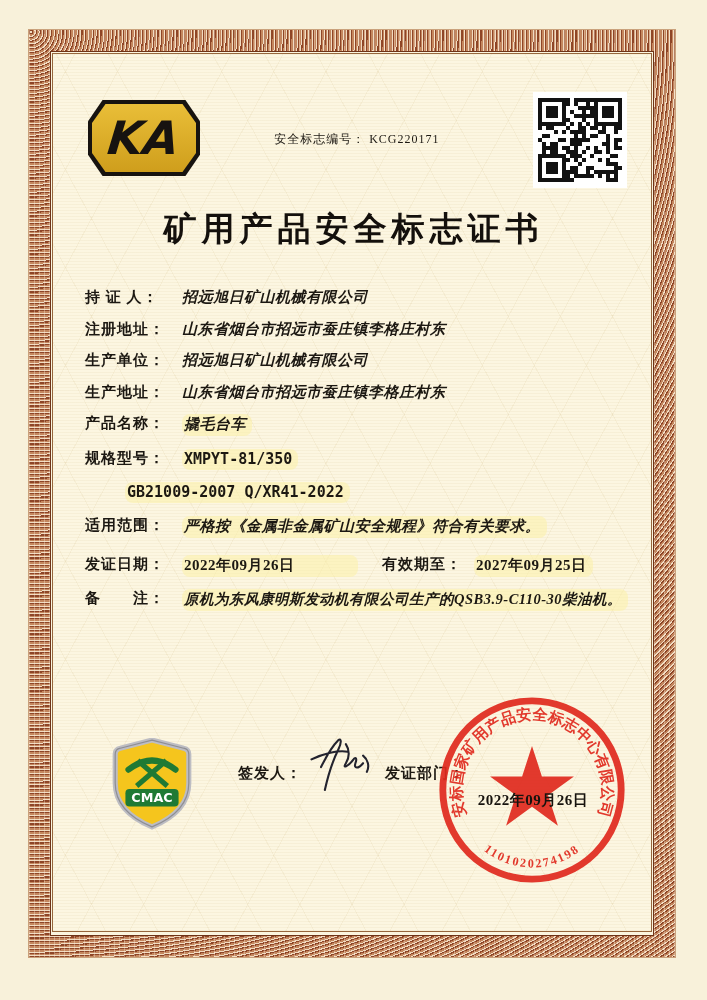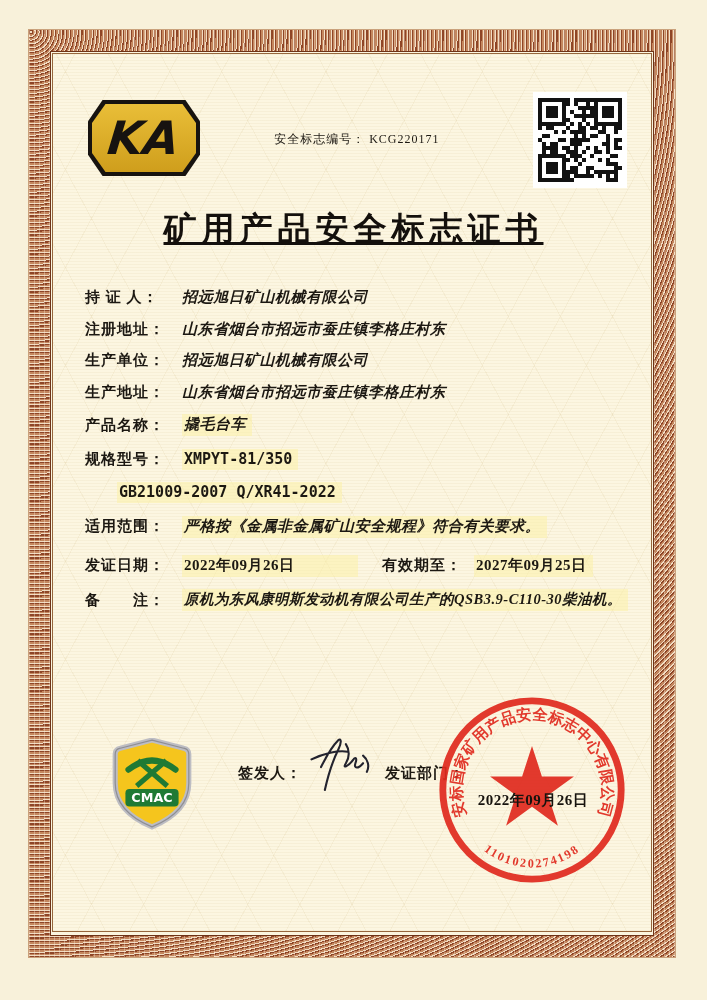--- a/index.html
+++ b/index.html
@@ -46,30 +46,30 @@
   
   .cert-no{position:absolute;left:50%;top:131px;transform:translateX(-48%);
       white-space:nowrap;font-size:12px;letter-spacing:1px;}
   
   .qr{position:absolute;left:533px;top:92px;width:94px;height:96px;background:#fff;
       display:flex;align-items:center;justify-content:center;}
   #qr-grid{display:grid;grid-template-columns:repeat(21,4px);grid-auto-rows:4px;}
   #qr-grid .on{background:#121212;}
   
   .title{position:absolute;left:0;right:0;top:207px;text-align:center;
-      font-size:33px;font-weight:bold;letter-spacing:5px;color:#14100c;text-decoration:underline;}
+      font-size:33px;font-weight:bold;letter-spacing:5px;color:#14100c;}
   
   .fields{position:absolute;left:85px;top:288px;right:58px;font-size:15px;}
-  .row{display:flex;align-items:center;margin-bottom:12.5px;white-space:nowrap;}
+  .row{display:flex;align-items:flex-start;margin-bottom:12.5px;white-space:nowrap;}
   .row .lab{font-weight:bold;min-width:97px;letter-spacing:1px;}
   .row.wide .lab{min-width:0;}
   .row .val{font-weight:bold;font-style:italic;letter-spacing:.5px;}
   .row .val.plain{font-style:normal;font-family:"DejaVu Sans Mono","Liberation Mono",monospace;letter-spacing:0;}
-  .row .val.hl{background:rgba(252,240,168,.55);padding:1px 6px 2px 2px;}
-  .row.wide .val{margin-left:32px;}
+  .row .val.hl{background:rgba(252,240,168,.55);padding:1px 6px 2px 2px;border-radius:8px;}
+  .row.wide .val{margin-left:40px;}
   .row.dates{margin-top:17px;}
   .row.dates .val{width:168px;font-style:normal;}
   .row.dates .lab2{font-weight:bold;min-width:92px;letter-spacing:1px;margin-left:24px;}
   .row.remark{margin-top:10px;}
   .row.remark .val{font-size:14.5px;}
   
   .statement{position:absolute;left:76px;right:60px;top:639px;
       font-size:15.5px;font-weight:bold;line-height:1.5;text-align:justify;text-indent:2em;
       letter-spacing:.3px;}
   

